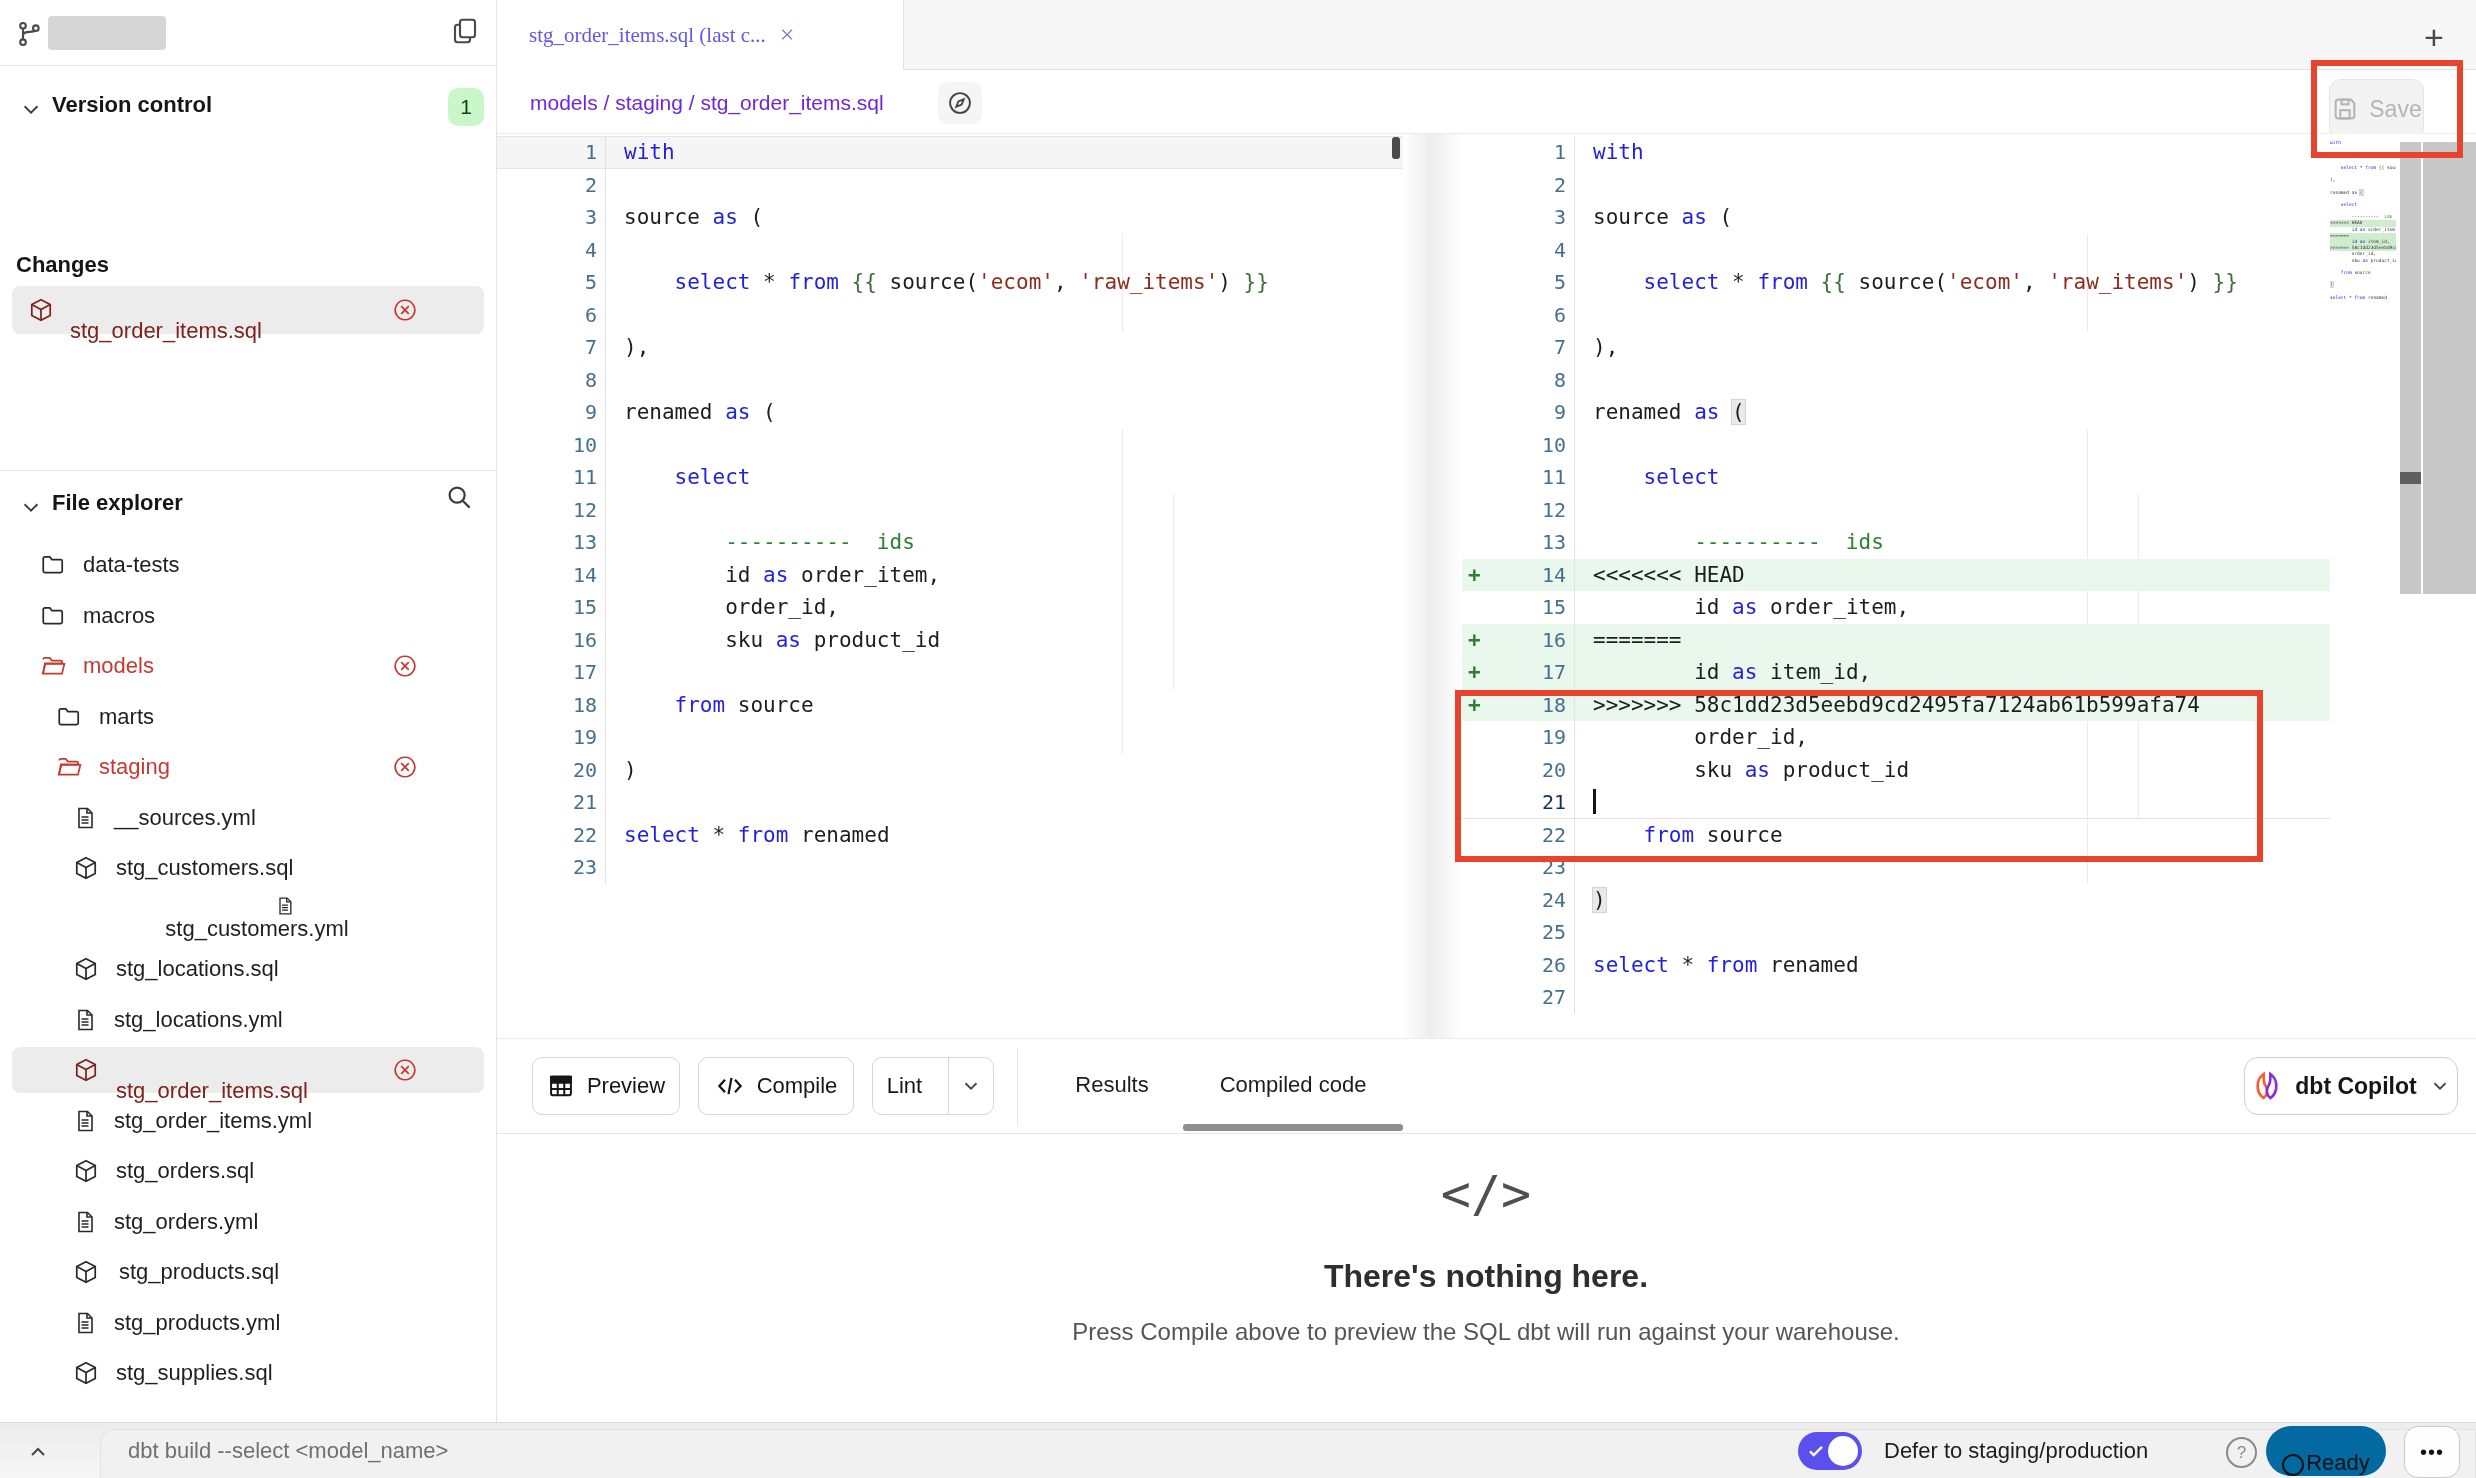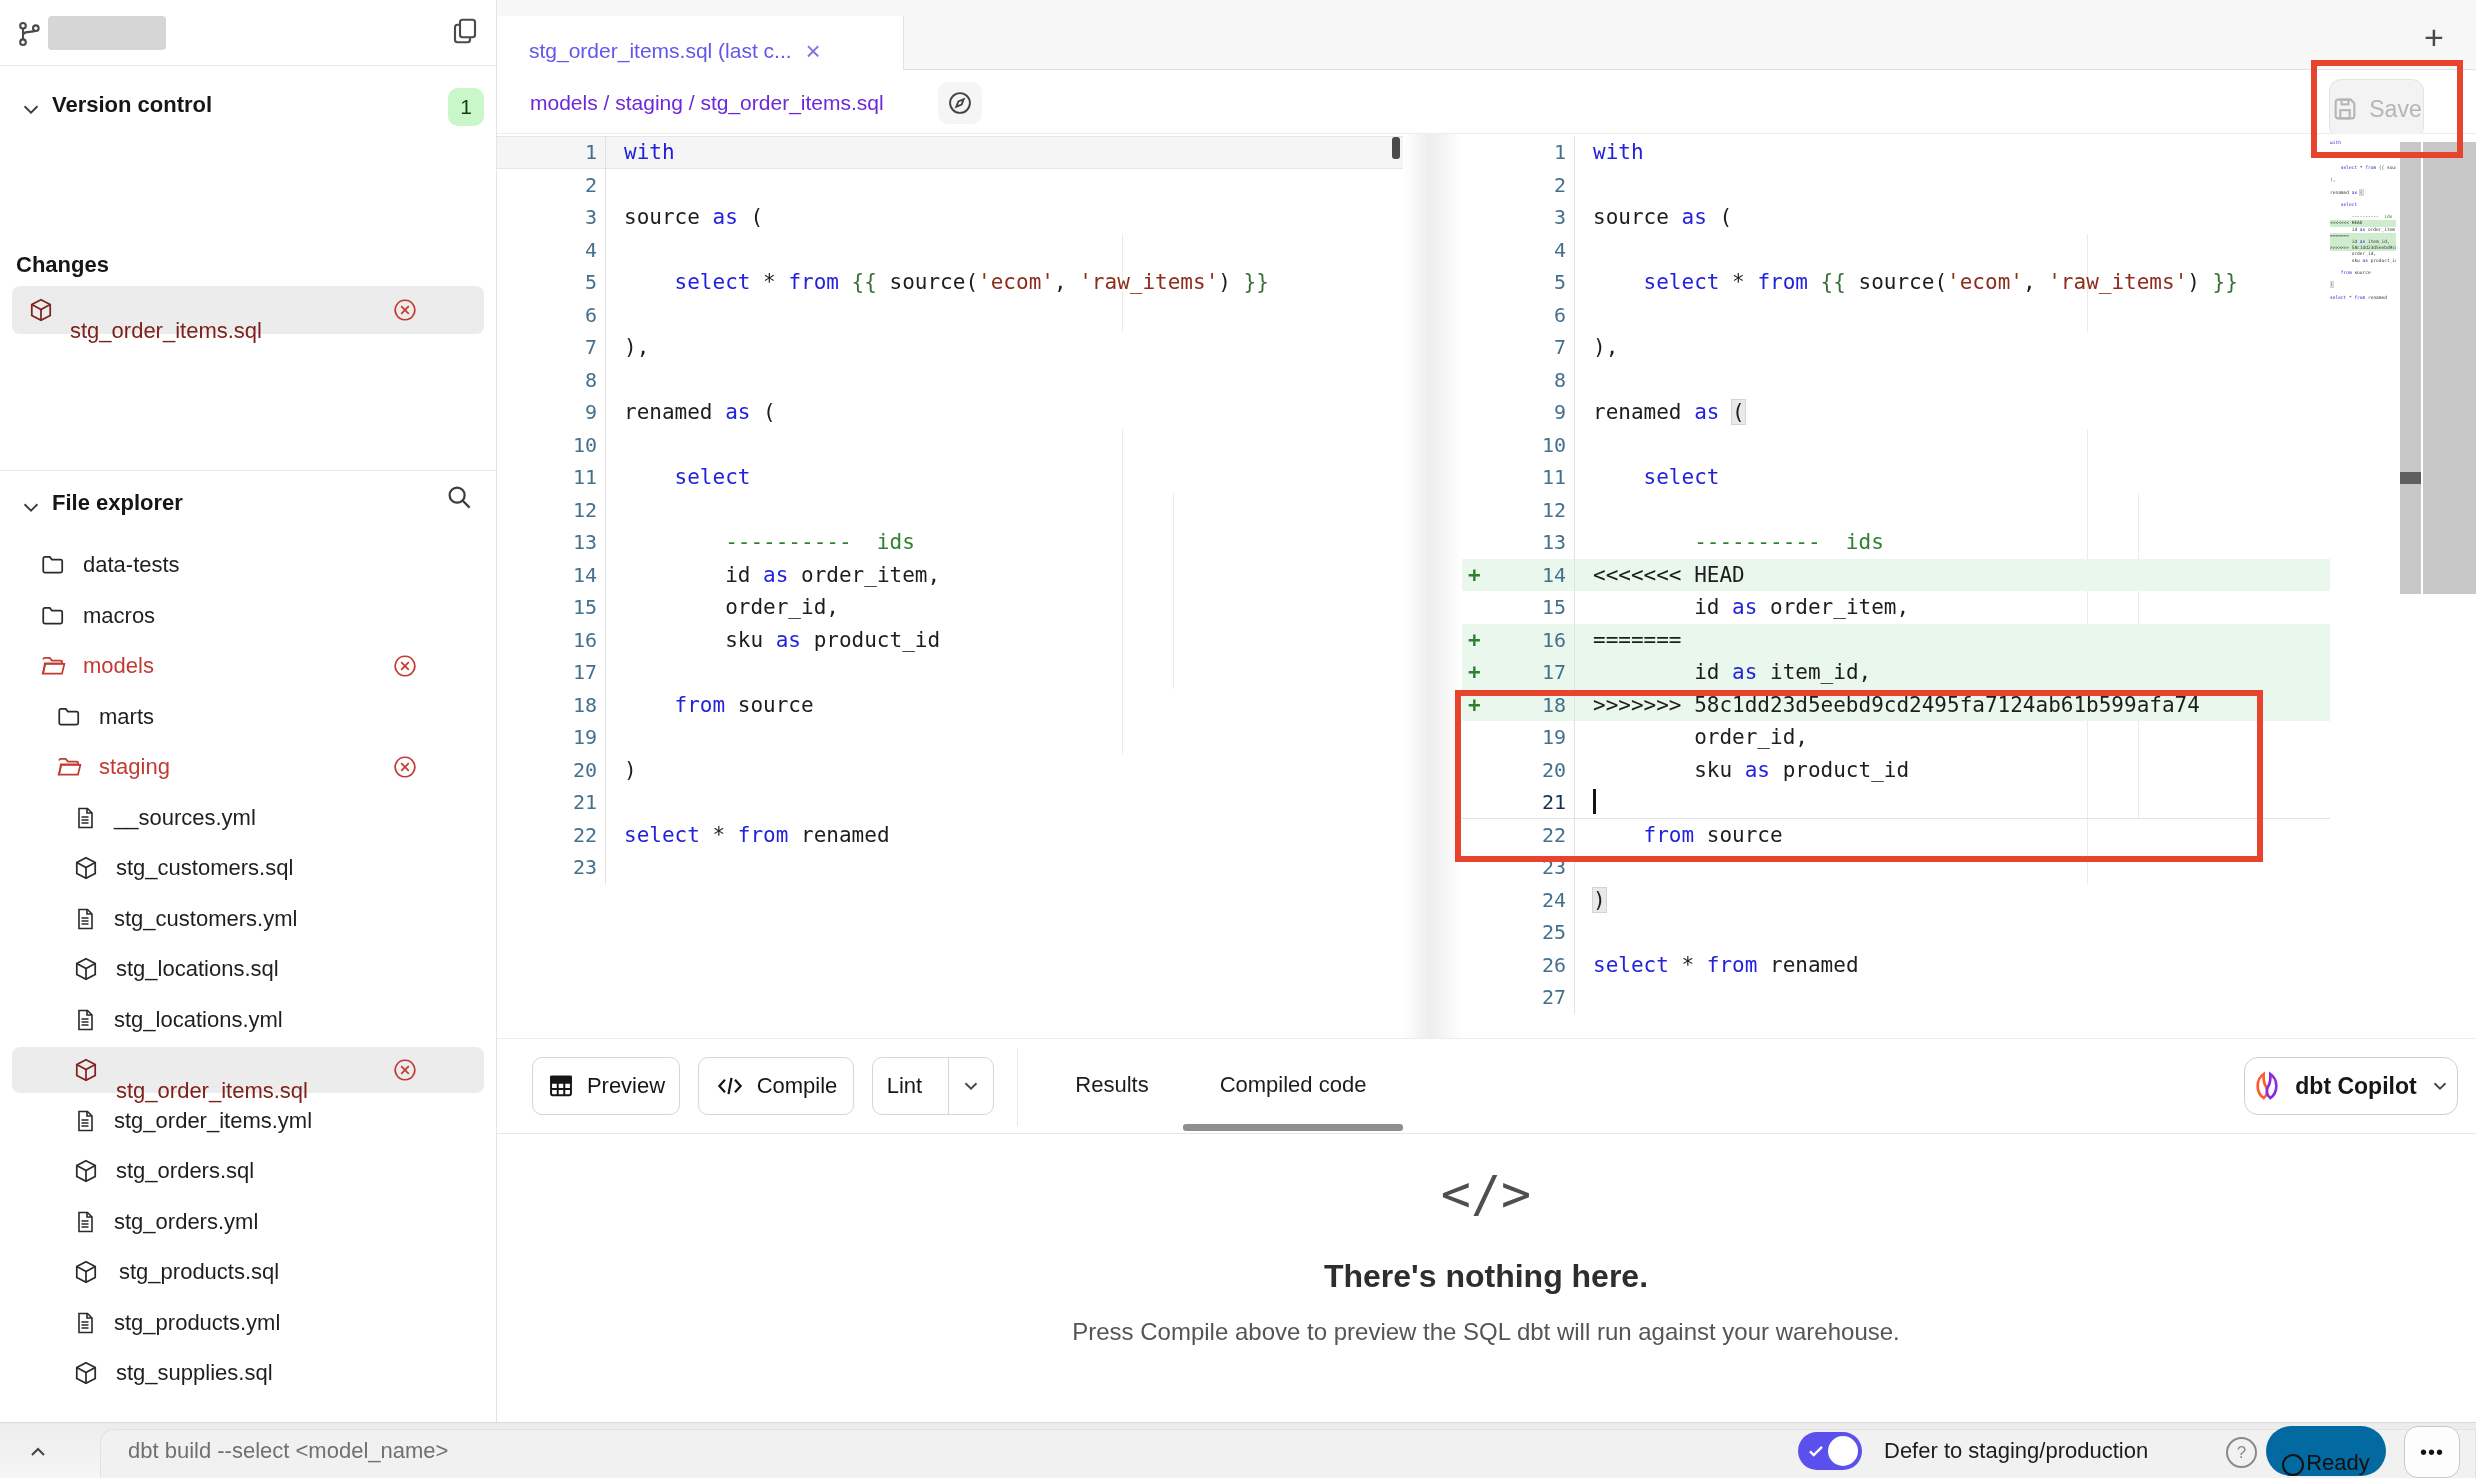--- a/index.html
+++ b/index.html
@@ -27,22 +27,22 @@
   #file-items .fx-row{position:absolute;left:0;width:497px;height:46px;display:flex;align-items:center;cursor:pointer;}
   #file-items .fx-row .selbg{position:absolute;left:12px;right:13px;top:0;bottom:0;background:#ececec;border-radius:8px;}
   .fx-label{font-size:22px;color:#1f1f1f;position:relative;}
   .fx-label.red{color:#c23b31;}
   .fx-label.maroon{color:#7d221c;font-weight:500;margin-top:41px;}
   .xbadge{position:absolute;left:392px;}
 
   
   #tabbar-bg{left:497px;top:0;width:1979px;height:70px;background:#f7f7f7;}
   #tabbar-line{left:904px;top:69px;width:1572px;height:1px;background:#e2e2e2;}
-  #active-tab{left:497px;top:16px;width:407px;height:70px;background:#fff;border-right:1px solid #e2e2e2;box-sizing:border-box;
-              display:flex;align-items:center;}
+  #active-tab{left:497px;top:0;width:407px;height:70px;background:#fff;border-right:1px solid #e2e2e2;box-sizing:border-box;
+              display:flex;align-items:center;font-family:Liberation Serif, serif;}
   #active-tab .t-label{font-size:21px;color:#6157e8;margin-left:32px;white-space:nowrap;}
   #active-tab .t-close{font-size:26px;color:#7d74e0;margin-left:14px;cursor:pointer;}
   #new-tab{left:2424px;top:18px;font-size:34px;color:#4a4a4a;cursor:pointer;font-weight:300;}
   #breadcrumb-row{left:497px;top:70px;width:1979px;height:64px;background:#fff;border-bottom:1px solid #ececec;box-sizing:border-box;}
   #breadcrumb{left:530px;top:91px;font-size:21px;color:#6d28d9;}
   #lineage-btn{left:938px;top:82px;width:44px;height:42px;background:#f5f5f5;border-radius:10px;
                display:flex;align-items:center;justify-content:center;cursor:pointer;}
   #save-btn{left:2329px;top:79px;width:95px;height:60px;background:#f3f3f3;border:1px solid #e4e4e4;border-radius:12px;
             box-sizing:border-box;display:flex;align-items:center;justify-content:center;gap:10px;}
   #save-btn span{font-size:23px;color:#b5b5b5;}
@@ -238,21 +238,21 @@
         <span class="fx-label" style="margin-left: 17px;">__sources.yml</span>
       </div>
       <div class="fx-row" style="top: 845px;">
         <svg viewBox="0 0 24 24" fill="none" width="26" height="26" stroke="#2a2a2a" stroke-width="1.6" style="position: relative; margin-left: 73px;">
           <path d="M12 2.5 L20.5 7 V17 L12 21.5 L3.5 17 V7 Z"></path>
           <path d="M3.5 7 L12 11.5 L20.5 7"></path>
           <path d="M12 11.5 V21.5"></path>
         </svg>
         <span class="fx-label" style="margin-left: 17px;">stg_customers.sql</span>
       </div>
-      <div class="fx-row" style="top: 895.5px;">
+      <div class="fx-row" style="top: 895.5px; flex-direction: column;">
         <svg viewBox="0 0 24 24" fill="none" width="24" height="24" stroke="#2a2a2a" stroke-width="1.6" style="position: relative; margin-left: 73px;">
           <path d="M6 2.5 h8.5 L19 7 v14.5 H6 Z"></path>
           <path d="M14 2.5 V7 h5"></path>
           <path d="M8.5 11 h7 M8.5 14 h7 M8.5 17 h7"></path>
         </svg>
         <span class="fx-label" style="margin-left: 17px;">stg_customers.yml</span>
       </div>
       <div class="fx-row" style="top: 946px;">
         <svg viewBox="0 0 24 24" fill="none" width="26" height="26" stroke="#2a2a2a" stroke-width="1.6" style="position: relative; margin-left: 73px;">
           <path d="M12 2.5 L20.5 7 V17 L12 21.5 L3.5 17 V7 Z"></path>

